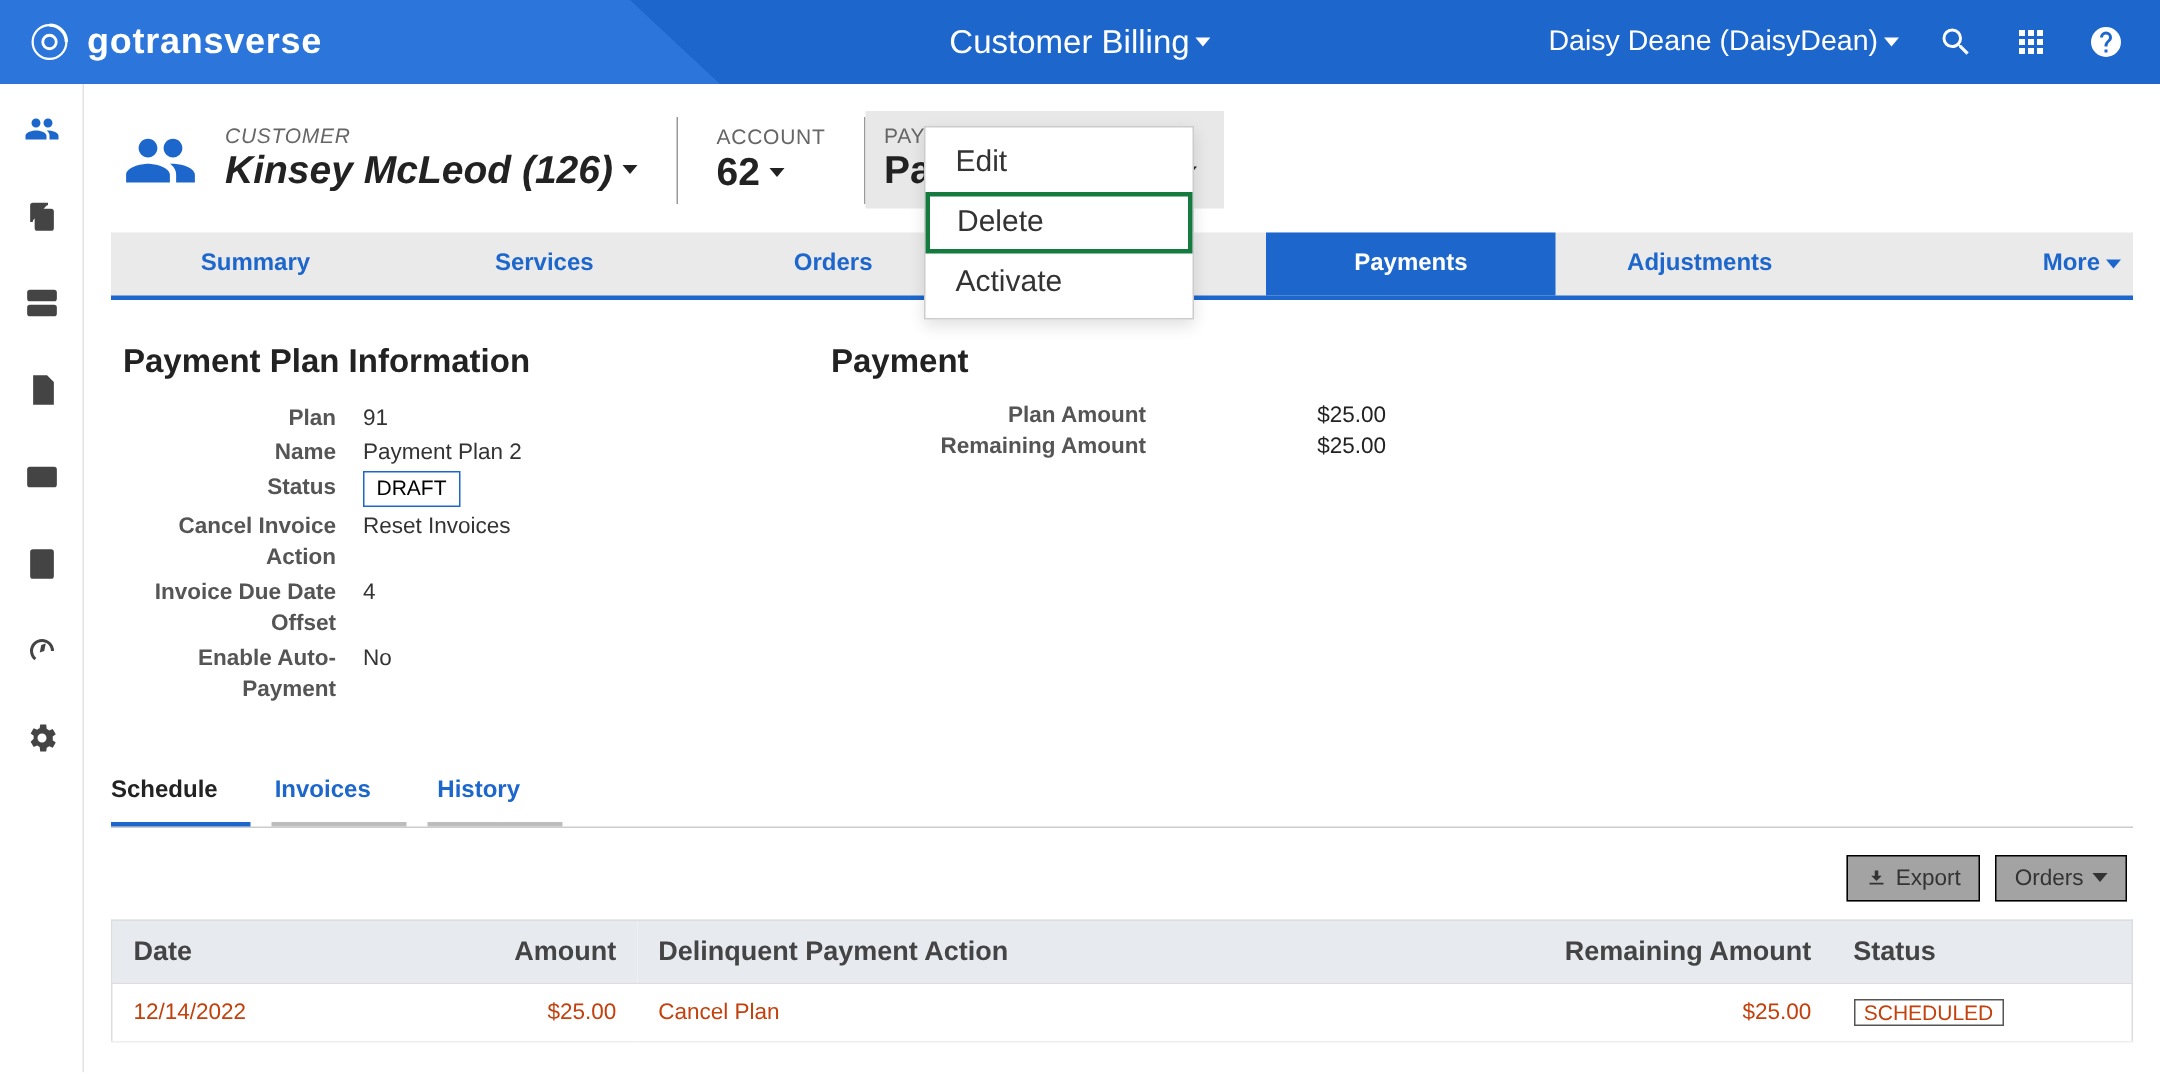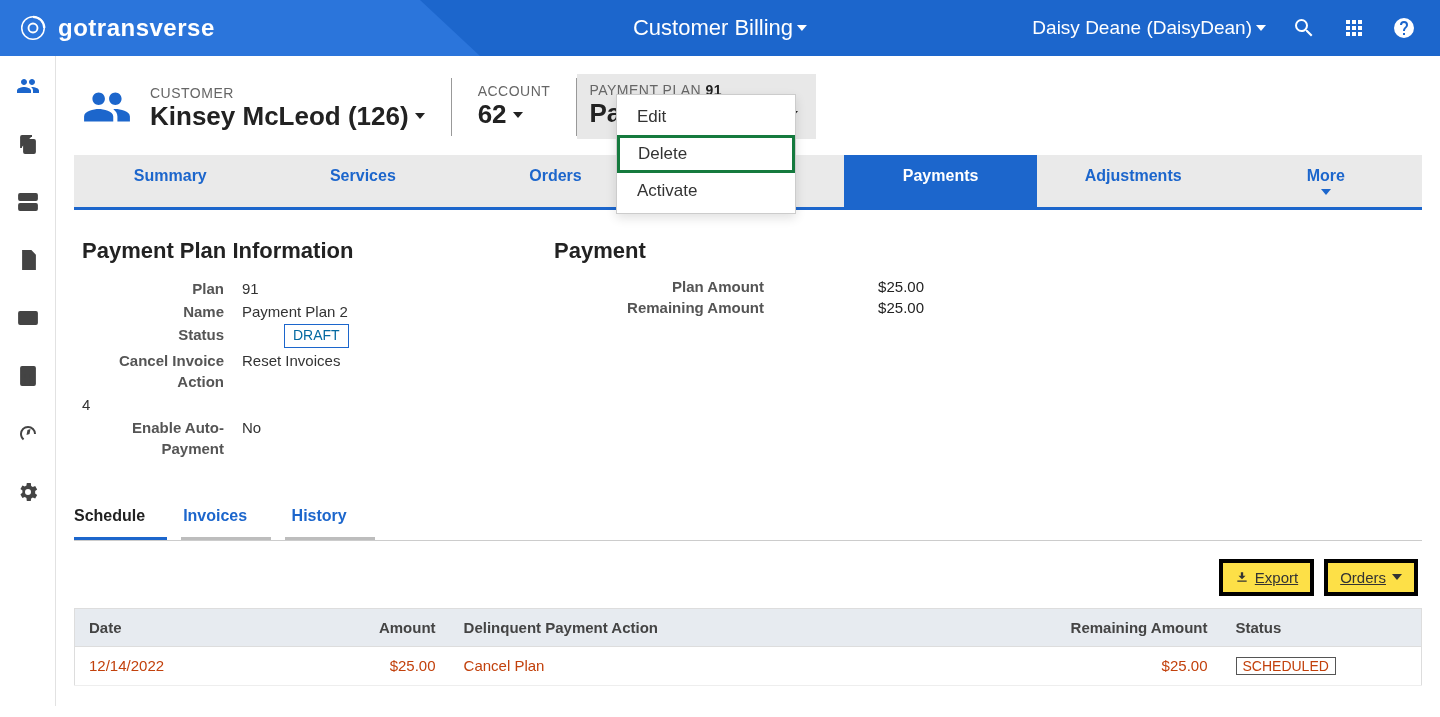--- a/index.html
+++ b/index.html
@@ -18,58 +18,58 @@
   .layout { display: flex; }
   .sidebar { width: 56px; border-right: 1px solid #e2e2e2; display: flex; flex-direction: column; align-items: center; padding-top: 16px; gap: 30px; }
   .sidebar .side-item { width: 28px; height: 28px; display: flex; align-items: center; justify-content: center; cursor: pointer; }
   .side-item svg { width: 24px; height: 24px; fill: #444; }
   .side-item.active svg { fill: #1c66cc; }
   
   .main { flex: 1; padding: 12px 18px 20px 18px; }
   
   .header-row { display: flex; align-items: center; gap: 0; padding: 6px 0 16px 0; }
   .header-block { padding: 0 26px; }
-  .header-block.first { padding-left: 8px; display: flex; align-items: flex-end; gap: 18px; }
+  .header-block.first { padding-left: 8px; display: flex; align-items: flex-start; gap: 18px; font-style: italic; }
   .header-sep { width: 1px; height: 58px; background: #999; }
   .cust-icon { width: 50px; height: 50px; }
   .cust-icon svg { fill: #1c66cc; }
   .hb-label { font-size: 14px; color: #666; letter-spacing: 0.5px; font-weight: 400; }
   .hb-value { font-size: 26px; font-weight: 600; color: #222; display: flex; align-items: center; gap: 6px; }
   .plan-block { background: #e8e8e8; padding: 8px 18px 10px 12px; }
   
   .main-tabs { display: flex; background: #eaeaea; border-bottom: 3px solid #1c66cc; position: relative; }
   .main-tab { flex: 1; text-align: center; padding: 12px 8px; color: #1c66cc; font-weight: 600; font-size: 16px; cursor: pointer; }
   .main-tab.active { background: #1c66cc; color: #fff; }
-  .main-tab.more { display:flex; justify-content:flex-end; align-items:center; gap:4px;flex-direction:column; }
+  .main-tab.more { display:flex; justify-content:flex-end; align-items:center; gap:4px; }
   
   .dropdown-menu { position: absolute; top: 38px; left: 614px; background: #fff; border: 1px solid #ccc; box-shadow: 0 4px 10px rgba(0,0,0,0.12); z-index: 30; min-width: 180px; padding: 4px 0; }
-  .dropdown-menu .dd-item { padding: 6px 18px; font-size: 17px; color: #333; cursor: pointer; border:2px solid transparent; }
+  .dropdown-menu .dd-item { padding: 6px 18px; font-size: 20px; color: #333; cursor: pointer; border:2px solid transparent; }
   .dropdown-menu .dd-item.highlight { border: 3px solid #157a3e; }
   
   .content-cols { display: flex; gap: 52px; padding: 28px 8px 10px 8px; position: relative; }
   .section-head { font-size: 22px; font-weight: 600; color: #222; margin-bottom: 14px; }
   .info-col { width: 420px; }
   .info-row { display: flex; margin-bottom: 2px; align-items: flex-start; }
   .info-label { width: 160px; text-align: right; padding-right: 18px; color: #555; font-weight: 600; font-size: 15px; line-height: 1.4; }
   .info-value { font-size: 15px; color: #333; line-height:1.4; }
-  .status-badge { border: 1px solid #1c66cc; color: #0369a1; padding: 1px 8px; font-size: 14px; display: inline-block; margin-left: 42px; }
+  .status-badge { border: 1px solid #1c66cc; color: #000000; padding: 1px 8px; font-size: 14px; display: inline-block; }
   .summary-col { width: 420px; }
   .sum-row { display: flex; margin-bottom: 4px; }
   .sum-label { width: 250px; text-align: right; color: #555; font-weight: 600; font-size: 15px; padding-right: 40px; }
   .sum-value { width: 120px; text-align: right; font-size: 15px; color: #222; }
   
   .sub-tabs { display: flex; margin-top: 26px; border-bottom: 1px solid #ccc; }
   .sub-tab { padding: 10px 22px 12px 0px; margin-right: 14px; font-size: 16px; font-weight: 600; color: #1c66cc; cursor: pointer; border-bottom: 3px solid #bdbdbd; min-width:90px; text-align:center; }
   .sub-tab.active { color: #222; border-bottom-color: #1c66cc; }
   
   .table-actions { display: flex; justify-content: flex-end; gap: 10px; padding: 18px 4px 12px 0; }
-  .btn { border: 4px solid #000000; background: #fde047; padding: 6px 12px; font-size: 15px; cursor: pointer; display: inline-flex; align-items: center; gap: 6px; color: #333; text-decoration: underline; }
+  .btn { border: 1px solid #000000; background: #a3a3a3; padding: 6px 12px; font-size: 15px; cursor: pointer; display: inline-flex; align-items: center; gap: 6px; color: #333; }
   
   .data-table { width: 100%; border: 1px solid #ddd; border-collapse: collapse; }
-  .data-table th { background: #e7ebf0; text-align: left; padding: 10px 14px; font-weight: 600; color: #444; font-size: 15px; border-bottom: 1px solid #ddd; }
+  .data-table th { background: #e7ebf0; text-align: left; padding: 10px 14px; font-weight: 600; color: #444; font-size: 18px; border-bottom: 1px solid #ddd; }
   .data-table th.right, .data-table td.right { text-align: right; }
   .data-table td { padding: 10px 14px; font-size: 15px; color: #c2410c; border-bottom: 1px solid #eee; }
   .row-badge { border: 1px solid #555; padding: 0px 6px; font-size: 14px; display: inline-block; }
   
   .caret-down { display:inline-block; width:0; height:0; border-left:5px solid transparent; border-right:5px solid transparent; border-top:6px solid currentColor; vertical-align: middle; }
 </style>
 </head>
 <body>
 
 <div class="topbar">
@@ -223,20 +223,21 @@
             </div>
             <div class="info-row">
               <div class="info-label">Status</div>
               <div class="info-value"><span class="status-badge">DRAFT</span></div>
             </div>
             <div class="info-row">
               <div class="info-label">Cancel Invoice Action</div>
               <div class="info-value">Reset Invoices</div>
             </div>
             <div class="info-row">
+              <div class="info-label">Invoice Due Date Offset</div>
               <div class="info-value">4</div>
             </div>
             <div class="info-row">
               <div class="info-label">Enable Auto-Payment</div>
               <div class="info-value">No</div>
             </div>
           </div>
       </div>
       <div class="summary-col">
         <div class="section-head">Payment</div>

